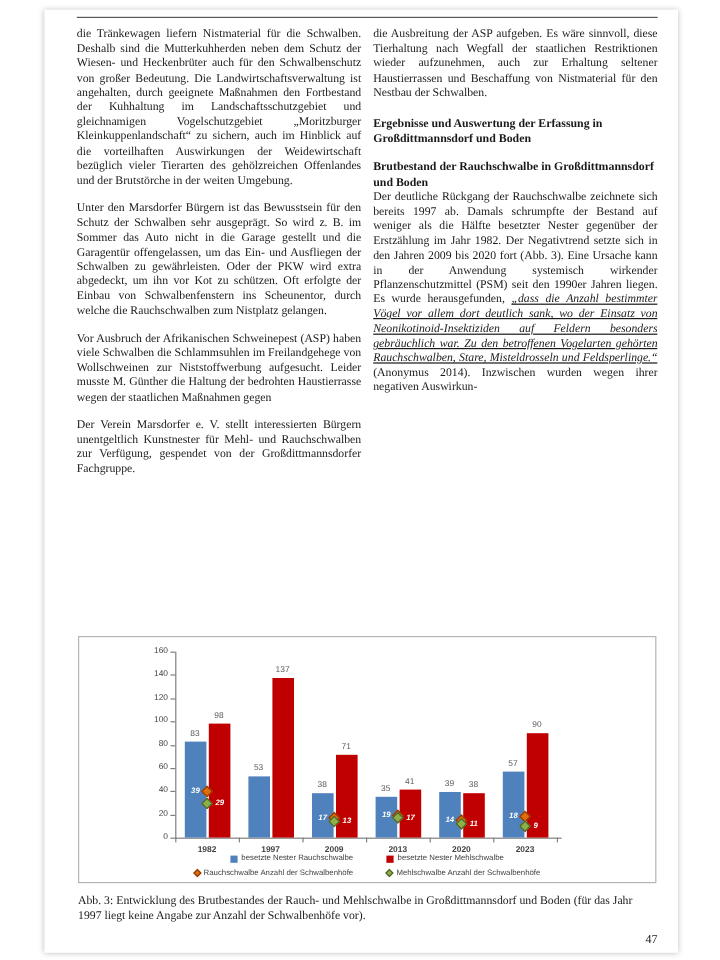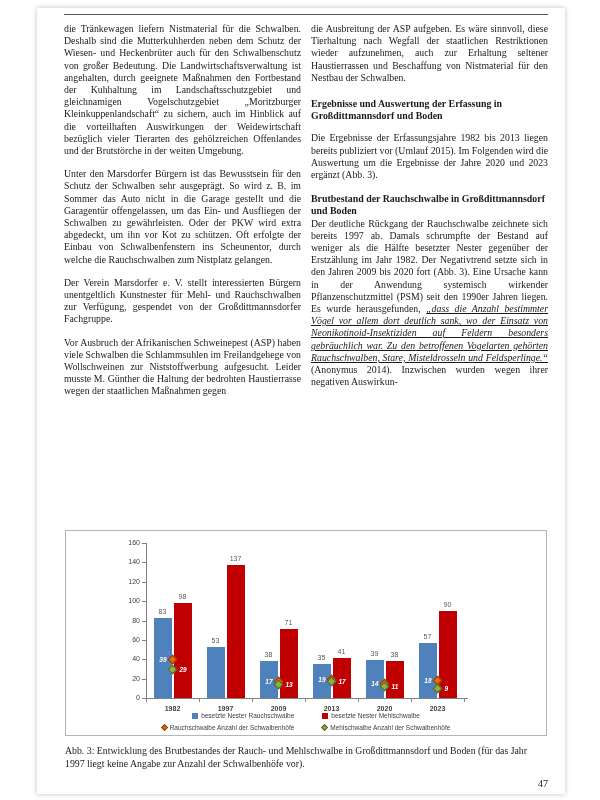--- a/index.html
+++ b/index.html
@@ -49,27 +49,26 @@
 <body>
 
 <div class="page">
 
   <hr class="header-rule">
 
   <div class="columns">
     <div class="col">
       <p>die Tränkewagen liefern Nistmaterial für die Schwalben. Deshalb sind die Mutterkuhherden neben dem Schutz der Wiesen- und Heckenbrüter auch für den Schwalbenschutz von großer Bedeutung. Die Landwirtschaftsverwaltung ist angehalten, durch geeignete Maßnahmen den Fortbestand der Kuhhaltung im Landschaftsschutzgebiet und gleichnamigen Vogelschutzgebiet „Moritzburger Kleinkuppenlandschaft“ zu sichern, auch im Hinblick auf die vorteilhaften Auswirkungen der Weidewirtschaft bezüglich vieler Tierarten des gehölzreichen Offenlandes und der Brutstörche in der weiten Umgebung.</p>
       <p>Unter den Marsdorfer Bürgern ist das Bewusstsein für den Schutz der Schwalben sehr ausgeprägt. So wird z. B. im Sommer das Auto nicht in die Garage gestellt und die Garagentür offengelassen, um das Ein- und Ausfliegen der Schwalben zu gewährleisten. Oder der PKW wird extra abgedeckt, um ihn vor Kot zu schützen. Oft erfolgte der Einbau von Schwalbenfenstern ins Scheunentor, durch welche die Rauchschwalben zum Nistplatz gelangen.</p>
+      <p>Vor Ausbruch der Afrikanischen Schweinepest (ASP) haben viele Schwalben die Schlammsuhlen im Freilandgehege von Wollschweinen zur Niststoffwerbung aufgesucht. Leider musste M. Günther die Haltung der bedrohten Haustierrasse wegen der staatlichen Maßnahmen gegen</p>
       <p>Der Verein Marsdorfer e. V. stellt interessierten Bürgern unentgeltlich Kunstnester für Mehl- und Rauchschwalben zur Verfügung, gespendet von der Großdittmannsdorfer Fachgruppe.</p>
-      <p>Vor Ausbruch der Afrikanischen Schweinepest (ASP) haben viele Schwalben die Schlammsuhlen im Freilandgehege von Wollschweinen zur Niststoffwerbung aufgesucht. Leider musste M. Günther die Haltung der bedrohten Haustierrasse wegen der staatlichen Maßnahmen gegen</p>
     </div>
     <div class="col">
       <p>die Ausbreitung der ASP aufgeben. Es wäre sinnvoll, diese Tierhaltung nach Wegfall der staatlichen Restriktionen wieder aufzunehmen, auch zur Erhaltung seltener Haustierrassen und Beschaffung von Nistmaterial für den Nestbau der Schwalben.</p>
       <h2>Ergebnisse und Auswertung der Erfassung in Großdittmannsdorf und Boden</h2>
-      <p>Die Ergebnisse der Erfassungsjahre 1982 bis 2013 liegen bereits publiziert vor (Umlauf 2015). Im Folgenden wird die Auswertung um die Ergebnisse der Jahre 2020 und 2023 ergänzt (Abb. 3).</p>
       <h3>Brutbestand der Rauchschwalbe in Großdittmannsdorf und Boden</h3>
       <p><span>Der deutliche Rückgang der Rauchschwalbe zeichnete sich bereits 1997 ab. Damals schrumpfte der Bestand auf weniger als die Hälfte besetzter Nester gegenüber der Erstzählung im Jahr 1982. Der Negativtrend setzte sich in den Jahren 2009 bis 2020 fort (Abb. 3). Eine Ursache kann in der Anwendung systemisch wirkender Pflanzenschutzmittel (PSM) seit den 1990er Jahren liegen. Es wurde herausgefunden, </span><span class="quote-italic">„dass die Anzahl bestimmter Vögel vor allem dort deutlich sank, wo der Einsatz von Neonikotinoid-Insektiziden auf Feldern besonders gebräuchlich war. Zu den betroffenen Vogelarten gehörten Rauchschwalben, Stare, Misteldrosseln und Feldsperlinge.“</span><span> (Anonymus 2014). Inzwischen wurden wegen ihrer negativen Auswirkun-</span></p>
     </div>
   </div>
 
   <div class="chart-box">
     <div id="chart-area">
         <div class="axis" style="left: 80px; top: 12px; width: 1px; height: 156px;"></div>
         <div class="ytick-label" style="left: 52px; top: 163px;">0</div>
         <div class="tickmark" style="left: 76px; top: 167px; width: 4px; height: 1px;"></div>

